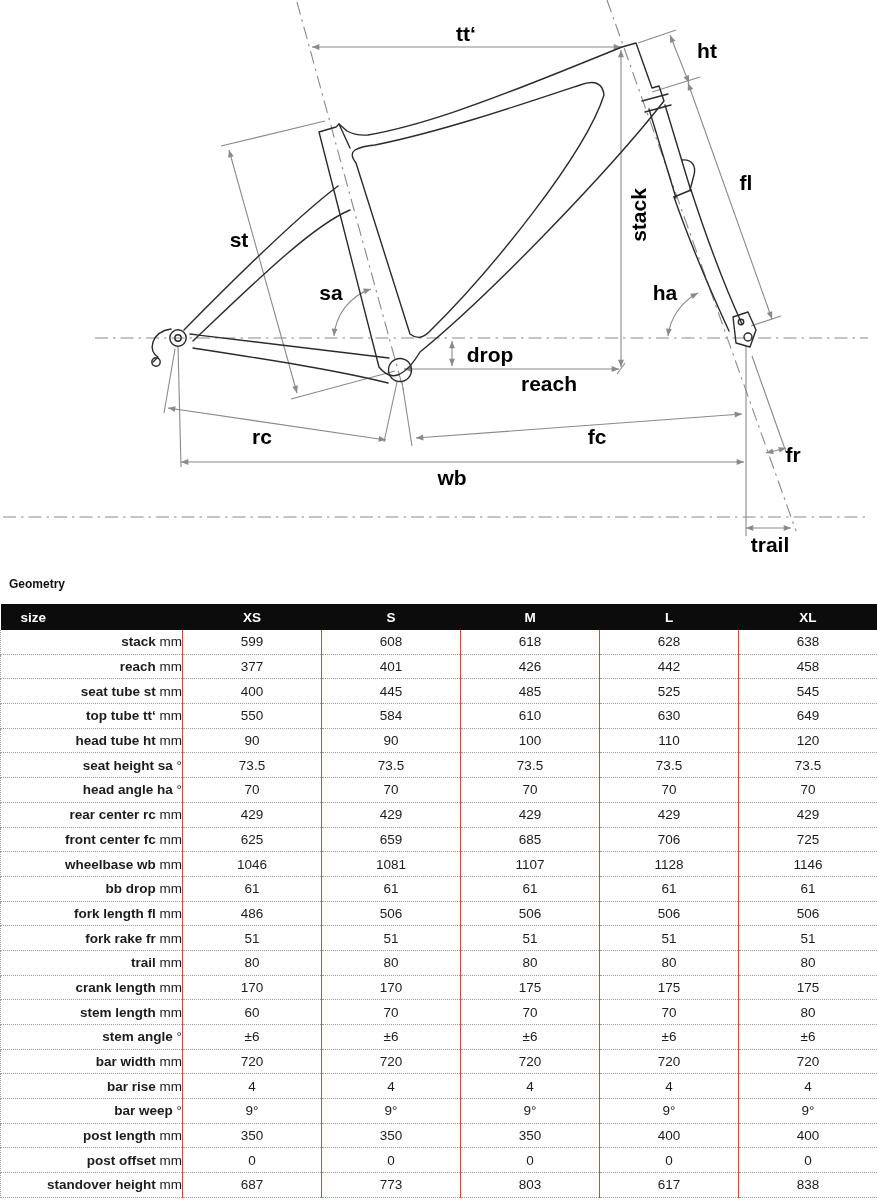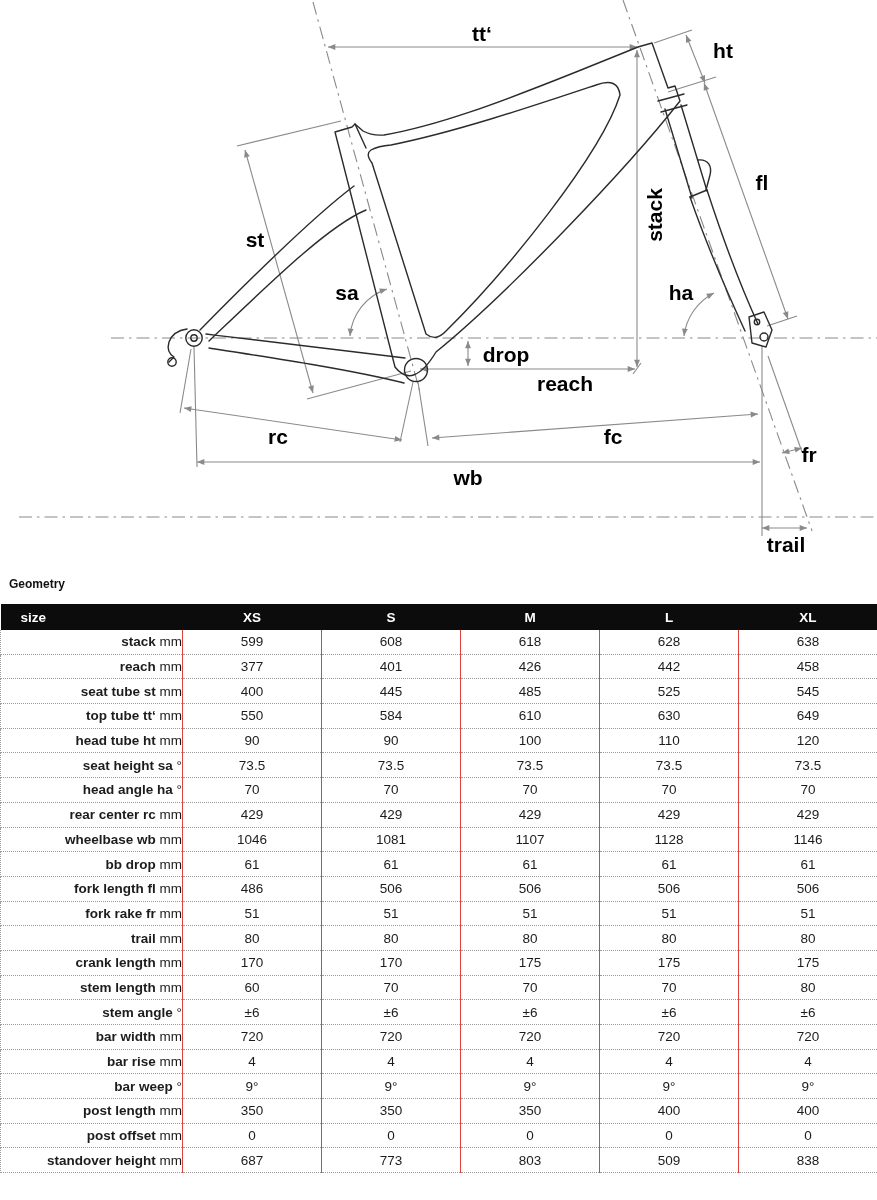--- a/index.html
+++ b/index.html
@@ -1,18 +1,18 @@
 <!DOCTYPE html>
 <html style="--accent: #e0423c; --header-bg: #0c0c0c;"><head>
 <meta charset="utf-8">
 <style>
   html,body { margin:0; padding:0; background:#fff; }
   body { width:877px; height:1200px; font-family:"Liberation Sans",sans-serif; color:#111; overflow:hidden; }
 
-  .diagram-wrap { width:862px; height:560px;margin-left:16px; }
+  .diagram-wrap { width:862px; height:560px; }
   svg { display:block; }
   svg text.dim-label { font-family:"Liberation Sans",sans-serif; font-weight:bold; font-size:21px; fill:#000; }
   .frame { stroke:#2b2b2b; stroke-width:1.4; fill:none; stroke-linejoin:round; stroke-linecap:round; }
   .dim   { stroke:#8a8a8a; stroke-width:1.1; fill:none; }
   .axis  { stroke:#8a8a8a; stroke-width:1.1; fill:none; stroke-dasharray:13 5 2.5 5; }
 
   .section-title { font-size:12px; font-weight:bold; margin:15px 0 10px 9px; line-height:19px; }
 
   table.geo { width:877px; border-collapse:collapse; table-layout:fixed; font-size:13.5px; }
   table.geo th { background:var(--header-bg,#0c0c0c); color:#ffffff; font-weight:bold; height:26px; text-align:center; padding:0; }
@@ -198,20 +198,28 @@
       </tr>
       <tr>
         <td class="label"><span>rear center rc</span><span class="unit"> mm</span></td>
         <td class="val">429</td>
         <td class="val">429</td>
         <td class="val">429</td>
         <td class="val">429</td>
         <td class="val last">429</td>
       </tr>
       <tr>
+        <td class="label"><span>front center fc</span><span class="unit"> mm</span></td>
+        <td class="val">625</td>
+        <td class="val">659</td>
+        <td class="val">685</td>
+        <td class="val">706</td>
+        <td class="val last">725</td>
+      </tr>
+      <tr>
         <td class="label"><span>wheelbase wb</span><span class="unit"> mm</span></td>
         <td class="val">1046</td>
         <td class="val">1081</td>
         <td class="val">1107</td>
         <td class="val">1128</td>
         <td class="val last">1146</td>
       </tr>
       <tr>
         <td class="label"><span>bb drop</span><span class="unit"> mm</span></td>
         <td class="val">61</td>
@@ -306,17 +314,17 @@
         <td class="val">0</td>
         <td class="val">0</td>
         <td class="val">0</td>
         <td class="val last">0</td>
       </tr>
       <tr>
         <td class="label"><span>standover height</span><span class="unit"> mm</span></td>
         <td class="val">687</td>
         <td class="val">773</td>
         <td class="val">803</td>
-        <td class="val">509</td>
+        <td class="val">617</td>
         <td class="val last">838</td>
       </tr>
     </tbody>
 </table>
 
 </body></html>

